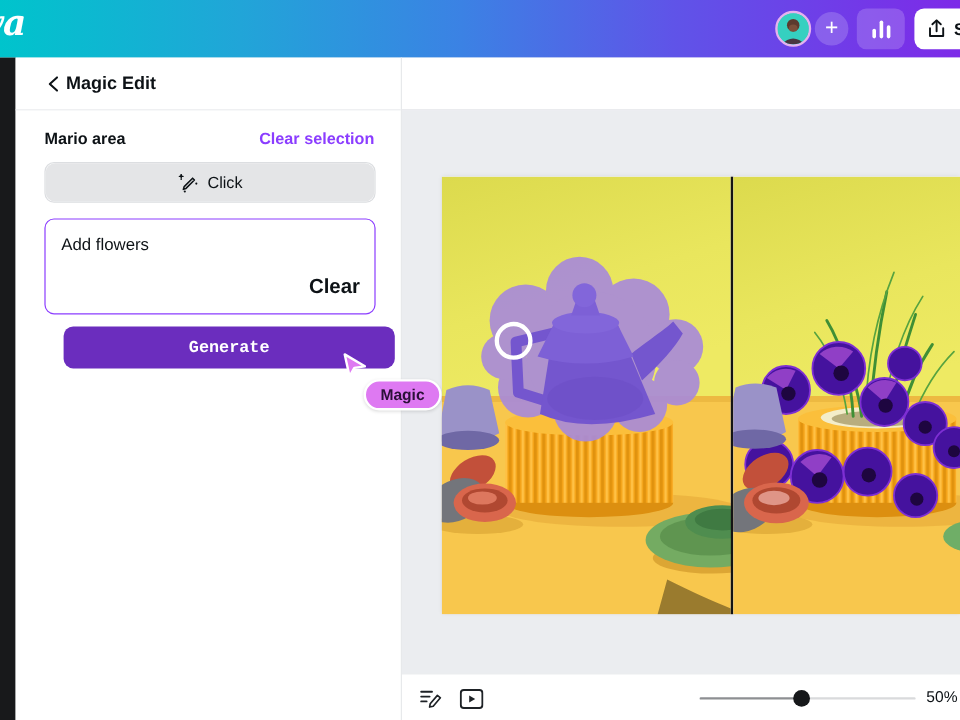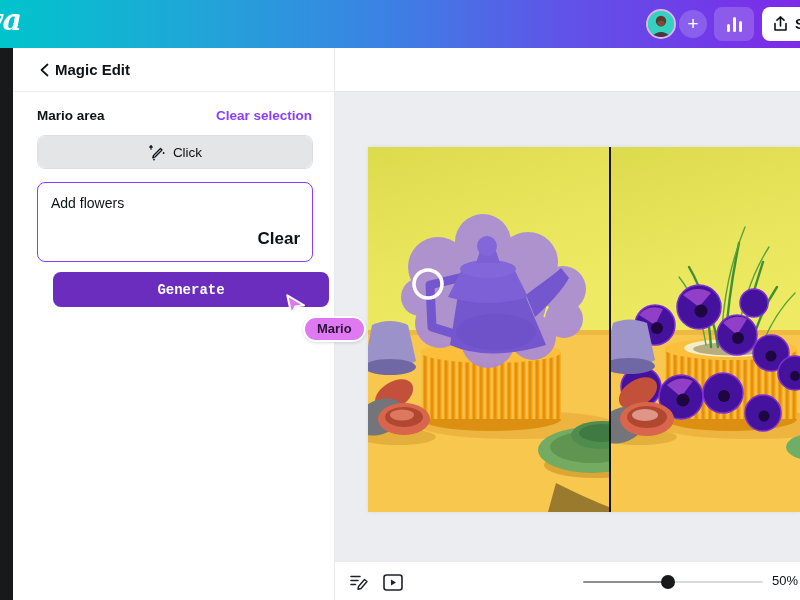--- a/index.html
+++ b/index.html
@@ -151,21 +151,21 @@
     <span class="prompt-clear">Clear</span>
   </div>
 
   <button class="generate-btn">Generate</button>
 </div>
 
 <div class="collab-cursor">
   <svg width="26" height="26" viewBox="0 0 26 26">
     <path d="M21 11 L3 3.5 L9.5 21 L12.5 13.5 Z" fill="#de79f2" stroke="#fff" stroke-width="2" stroke-linejoin="round" transform="rotate(8 12 12)"></path>
   </svg>
-  <span class="collab-pill">Mario</span>
+  <span class="collab-pill">Magic</span>
 </div>
 
 <div class="toolbar-strip"></div>
 <div class="canvas-area">
   <div class="design-wrap">
 
     <svg class="page" viewBox="0 0 241 365">
       <defs>
         <linearGradient id="bgL" x1="0" y1="0" x2="0.4" y2="1">
           <stop offset="0" stop-color="#dcda4d"></stop>

